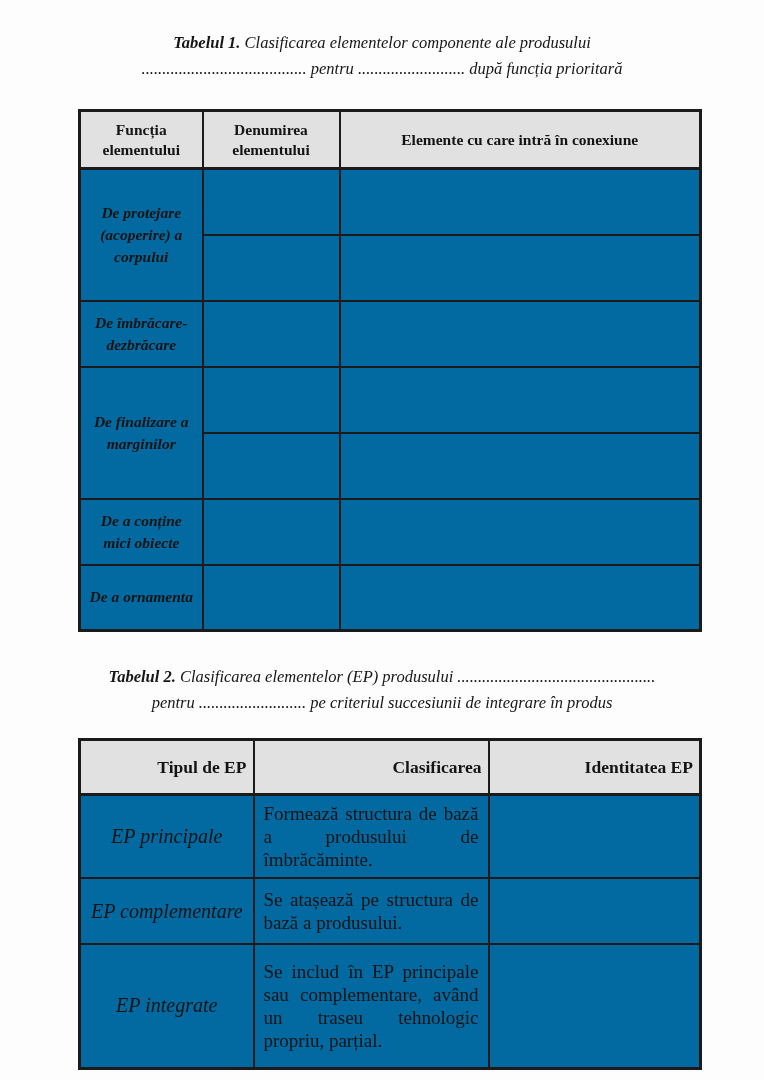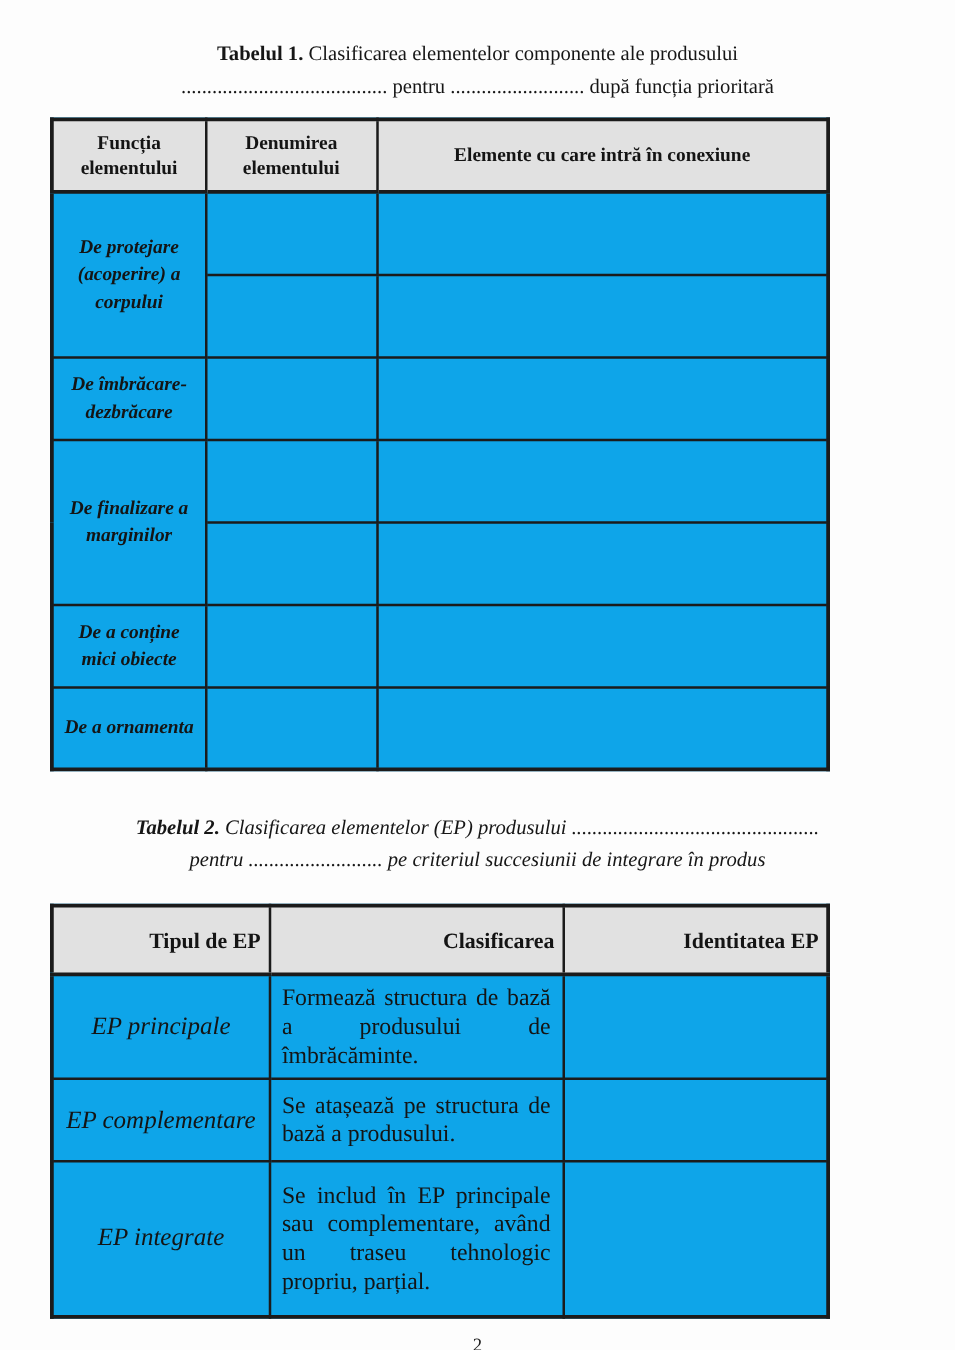--- a/index.html
+++ b/index.html
@@ -11,30 +11,30 @@
     overflow:hidden;
   }
   .caption{
     width:724px;
     margin:0 auto;
     text-align:center;
     font-size:16.5px;
     line-height:26px;
     color:#161616;
   }
-  .caption-1{padding-top:30px;margin-bottom:12px;}
+  .caption-1{padding-top:30px;margin-bottom:27px;font-style:italic;}
   .caption-2{margin-top:32px;margin-bottom:22px;font-style:italic;}
   .cap-line{display:block;}
   .cap-label{font-weight:bold;}
   table{
     border-collapse:collapse;
     table-layout:fixed;
-    margin-left:40px;
+    margin-left:78px;
     border:3px solid #1b1b1b;
-    background:#0ea5e9;
+    background:#0369a1;
   }
   td,th{
     border:2px solid #1b1b1b;
     padding:2px 6px;
     vertical-align:middle;
   }
   thead th{
     background:#e1e1e1;
     border-bottom:3px solid #1b1b1b;
     font-weight:bold;

